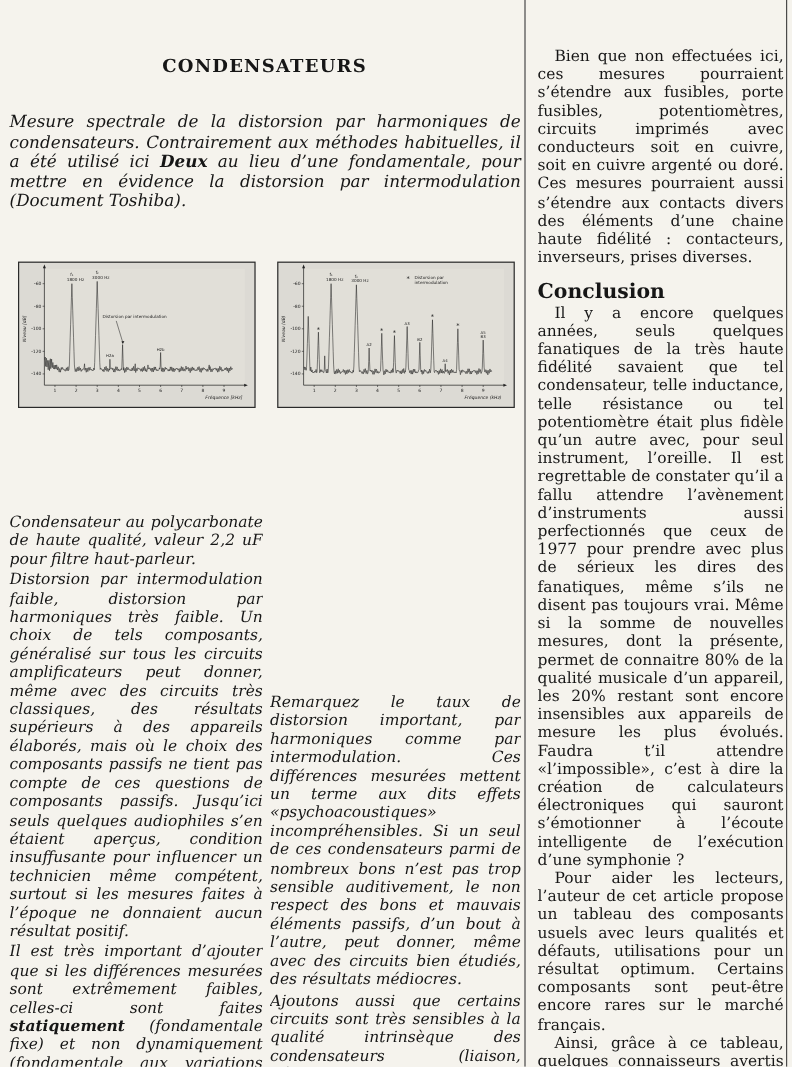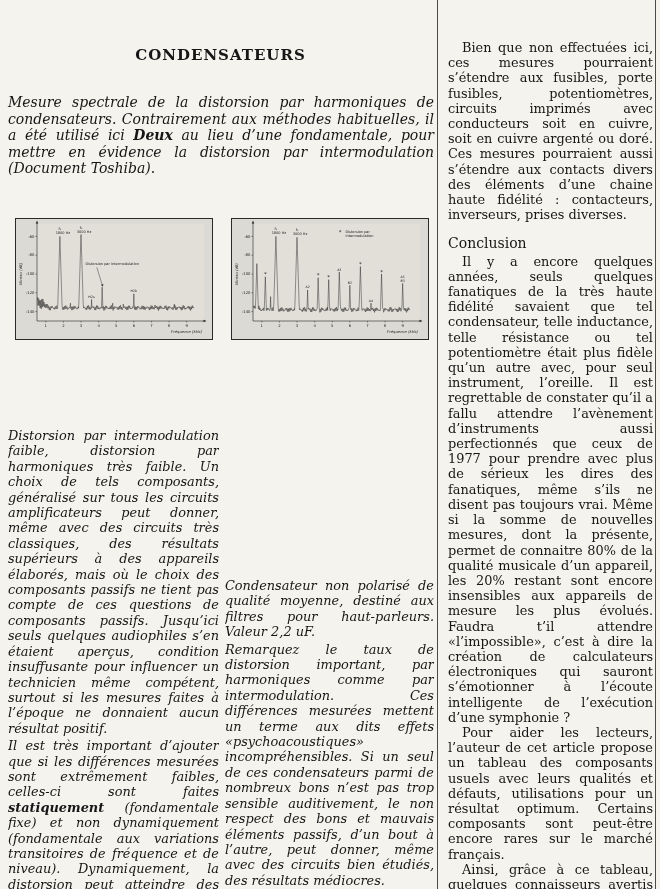--- a/index.html
+++ b/index.html
@@ -38,21 +38,21 @@
     position:absolute;overflow:hidden;
     font-size:12.9px;line-height:15.4px;text-align:justify;margin-top:32px;
   }
   .col p{margin:0 0 2px 0;}
   .italic-col{font-style:italic;}
   #left-col{left:8px;top:396px;width:211px;height:490px;}
   #mid-col{left:225px;top:546px;width:209px;height:340px;}
   #right-col{left:448px;top:8px;width:205px;height:876px;line-height:15.2px;}
   #right-col p{text-indent:14px;margin:0;}
   #conclusion-heading{
-    font-weight:normal;margin:14px 0 2px 0;font-size:14px;text-indent:0;
+    font-weight:bold;margin:14px 0 2px 0;font-size:17px;text-indent:0;
   }
   .b{font-weight:bold;}
 </style>
 </head>
 <body>
 
 <div class="vrule" id="rule-mid"></div>
 <div class="vrule" id="rule-right"></div>
 
 <h1 id="article-title">CONDENSATEURS</h1>
@@ -161,26 +161,26 @@
       <text x="299.0869565217392" y="109" text-anchor="middle" font-size="11" fill="#232323" font-family="&quot;DejaVu Sans&quot;, sans-serif">*</text>
       <text x="341.34782608695656" y="118.80000000000001" text-anchor="middle" font-size="6.5" fill="#232323" font-family="&quot;DejaVu Sans&quot;, sans-serif">A5</text>
       <text x="341.34782608695656" y="125.80000000000001" text-anchor="middle" font-size="6.5" fill="#232323" font-family="&quot;DejaVu Sans&quot;, sans-serif">B3</text>
       <text x="216.32608695652175" y="30" text-anchor="middle" font-size="11" fill="#232323" font-family="&quot;DejaVu Sans&quot;, sans-serif">*</text>
       <text x="226.89130434782612" y="27" text-anchor="start" font-size="7" fill="#232323" font-family="&quot;DejaVu Sans&quot;, sans-serif">Distorsion par</text>
       <text x="226.89130434782612" y="36" text-anchor="start" font-size="7" fill="#232323" font-family="&quot;DejaVu Sans&quot;, sans-serif">intermodulation</text>
     </svg>
 </div>
 
 <div class="col italic-col" id="left-col">
+  <p>Condensateur au polycarbonate de haute qualité, valeur 2,2 uF pour filtre haut-parleur.</p>
   <p>Distorsion par intermodulation faible, distorsion par harmoniques très faible. Un choix de tels composants, généralisé sur tous les circuits amplificateurs peut donner, même avec des circuits très classiques, des résultats supérieurs à des appareils élaborés, mais où le choix des composants passifs ne tient pas compte de ces questions de composants passifs. Jusqu’ici seuls quelques audiophiles s’en étaient aperçus, condition insuffusante pour influencer un technicien même compétent, surtout si les mesures faites à l’époque ne donnaient aucun résultat positif.</p>
   <p><span>Il est très important d’ajouter que si les différences mesurées sont extrêmement faibles, celles-ci sont faites </span><span class="b">statiquement</span><span> (fondamentale fixe) et non dynamiquement (fondamentale aux variations transitoires de fréquence et de niveau). Dynamiquement, la distorsion peut atteindre des valeurs élevées, suffisantes pour apporter une différence auditive nette.</span></p>
 </div>
 
 <div class="col italic-col" id="mid-col">
-  <p>Condensateur non polarisé de qualité moyenne, destiné aux filtres pour haut-parleurs. Valeur 2,2 uF.</p>
   <p>Remarquez le taux de distorsion important, par harmoniques comme par intermodulation. Ces différences mesurées mettent un terme aux dits effets «psychoacoustiques» incompréhensibles. Si un seul de ces condensateurs parmi de nombreux bons n’est pas trop sensible auditivement, le non respect des bons et mauvais éléments passifs, d’un bout à l’autre, peut donner, même avec des circuits bien étudiés, des résultats médiocres.</p>
   <p>Ajoutons aussi que certains circuits sont très sensibles à la qualité intrinsèque des condensateurs (liaison, découplage, etc.).</p>
 </div>
 
 <div class="col" id="right-col">
   <p>Bien que non effectuées ici, ces mesures pourraient s’étendre aux fusibles, porte fusibles, potentiomètres, circuits imprimés avec conducteurs soit en cuivre, soit en cuivre argenté ou doré. Ces mesures pourraient aussi s’étendre aux contacts divers des éléments d’une chaine haute fidélité : contacteurs, inverseurs, prises diverses.</p>
   <h2 id="conclusion-heading">Conclusion</h2>
   <p>Il y a encore quelques années, seuls quelques fanatiques de la très haute fidélité savaient que tel condensateur, telle inductance, telle résistance ou tel potentiomètre était plus fidèle qu’un autre avec, pour seul instrument, l’oreille. Il est regrettable de constater qu’il a fallu attendre l’avènement d’instruments aussi perfectionnés que ceux de 1977 pour prendre avec plus de sérieux les dires des fanatiques, même s’ils ne disent pas toujours vrai. Même si la somme de nouvelles mesures, dont la présente, permet de connaitre 80% de la qualité musicale d’un appareil, les 20% restant sont encore insensibles aux appareils de mesure les plus évolués. Faudra t’il attendre «l’impossible», c’est à dire la création de calculateurs électroniques qui sauront s’émotionner à l’écoute intelligente de l’exécution d’une symphonie ?</p>
   <p>Pour aider les lecteurs, l’auteur de cet article propose un tableau des composants usuels avec leurs qualités et défauts, utilisations pour un résultat optimum. Certains composants sont peut-être encore rares sur le marché français.</p>
   <p>Ainsi, grâce à ce tableau, quelques connaisseurs avertis pourront modifier quelques appareils du commerce, et les fabricants en question sauront certainement les excuser, surtout s’ils font mieux.</p>

